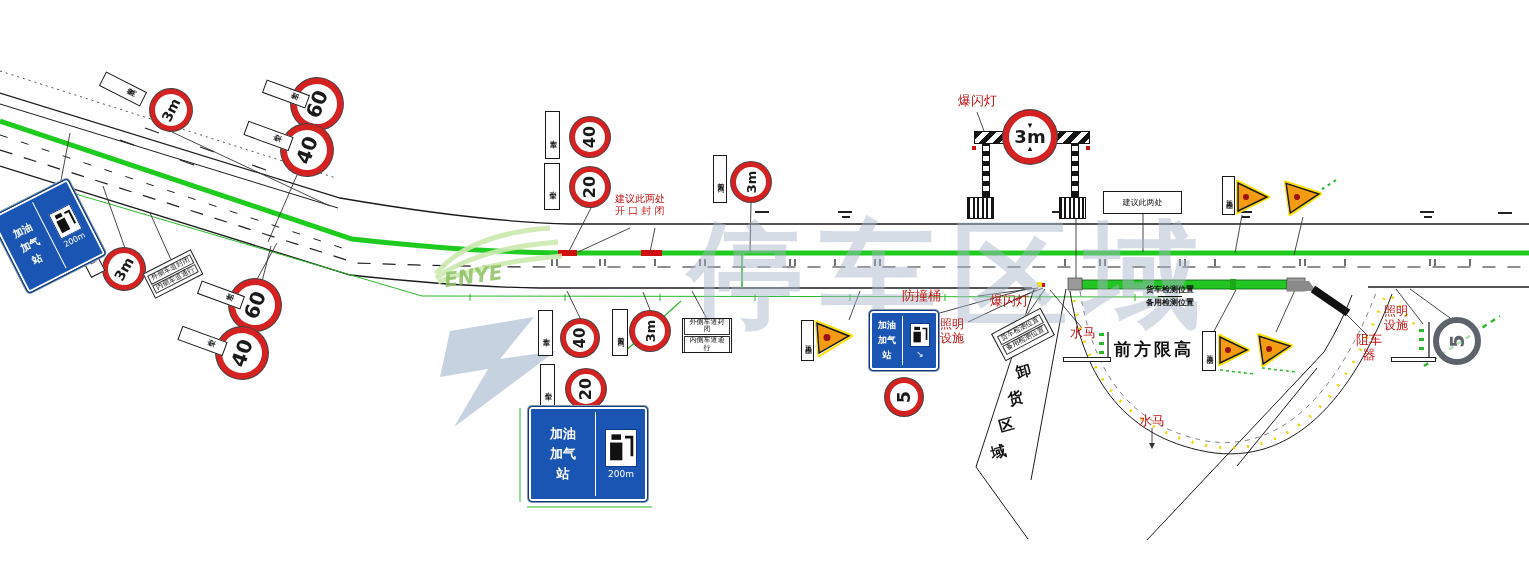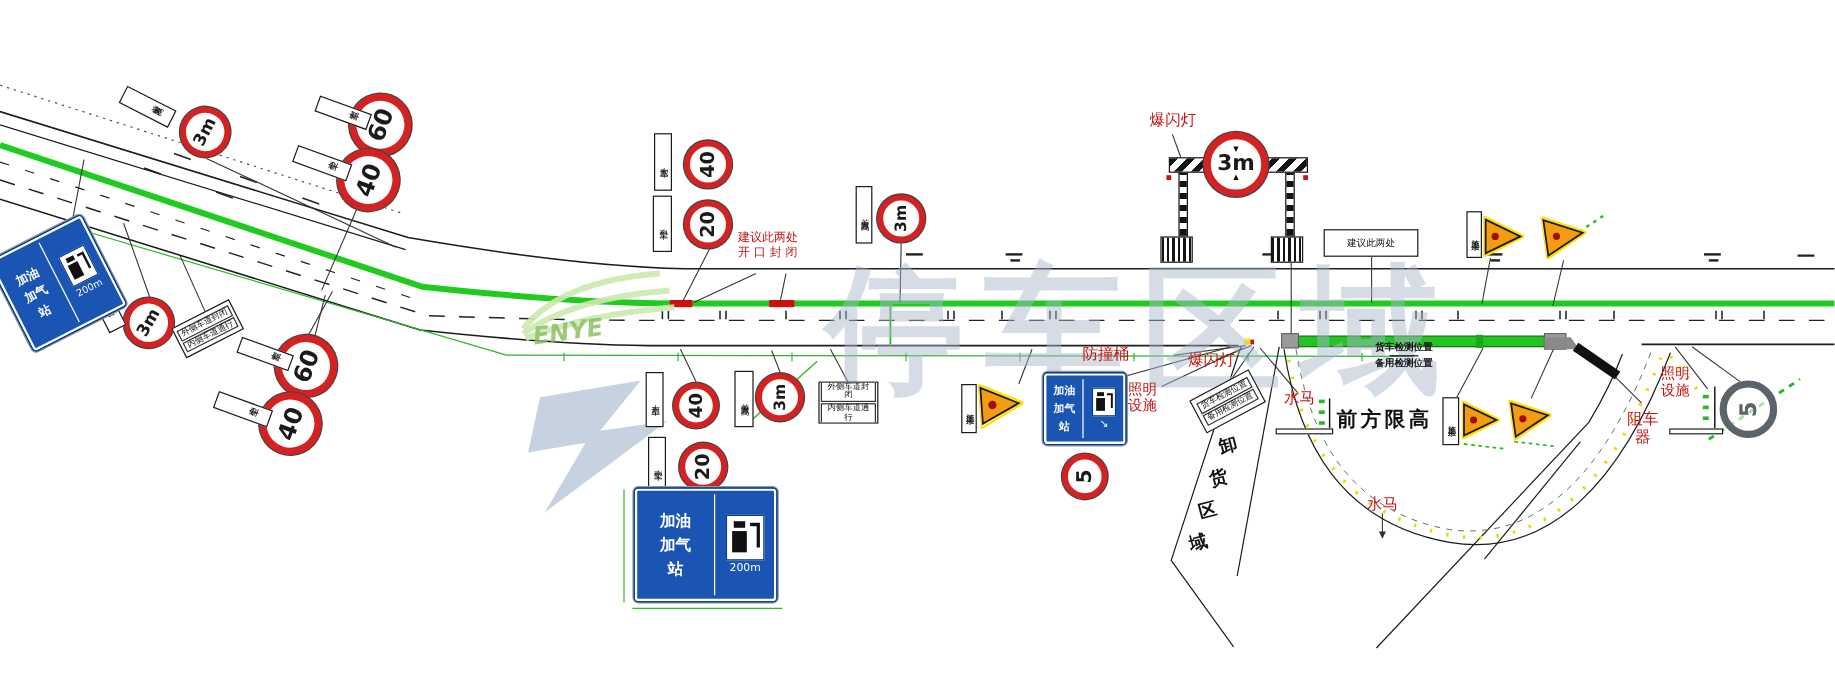--- a/index.html
+++ b/index.html
@@ -377,21 +377,21 @@
       <span style="font-size:9px">↘</span>
     </div>
   </div>
 
   <div class="redlab" style="left:958px;top:94px">爆闪灯</div>
   <div class="redlab" style="left:902px;top:289px">防撞桶</div>
   <div class="redlab" style="left:990px;top:294px">爆闪灯</div>
   <div class="redlab" style="left:940px;top:318px;font-size:12px"><span>照明</span><br><span>设施</span></div>
   <div class="redlab" style="left:1070px;top:326px">水马</div>
   <div class="redlab" style="left:1139px;top:414px">水马</div>
-  <div class="redlab" style="left:1352px;top:343px;text-align:center;width:34px"><span>阻车</span><br><span>器</span></div>
+  <div class="redlab" style="left:1352px;top:333px;text-align:center;width:34px"><span>阻车</span><br><span>器</span></div>
   <div class="redlab" style="left:1384px;top:305px;font-size:12px"><span>照明</span><br><span>设施</span></div>
   <div class="redlab" style="left:615px;top:193px;font-size:10px"><span>建议此两处</span><br><span>开 口 封 闭</span></div>
 
   <div class="blklab" style="left:1114px;top:338px;font-size:17px;letter-spacing:3px">前方限高</div>
   <div class="blklab" style="left:1016px;top:362px;font-size:15px;transform:rotate(-15deg)">卸</div>
   <div class="blklab" style="left:1008px;top:389px;font-size:15px;transform:rotate(-15deg)">货</div>
   <div class="blklab" style="left:999px;top:416px;font-size:15px;transform:rotate(-15deg)">区</div>
   <div class="blklab" style="left:991px;top:443px;font-size:15px;transform:rotate(-15deg)">域</div>
   <div class="blklab" style="left:1140px;top:285px;width:60px;font-size:8px;font-weight:bold;text-align:center;line-height:1.2;white-space:normal">
     <span>货车检测位置</span>

